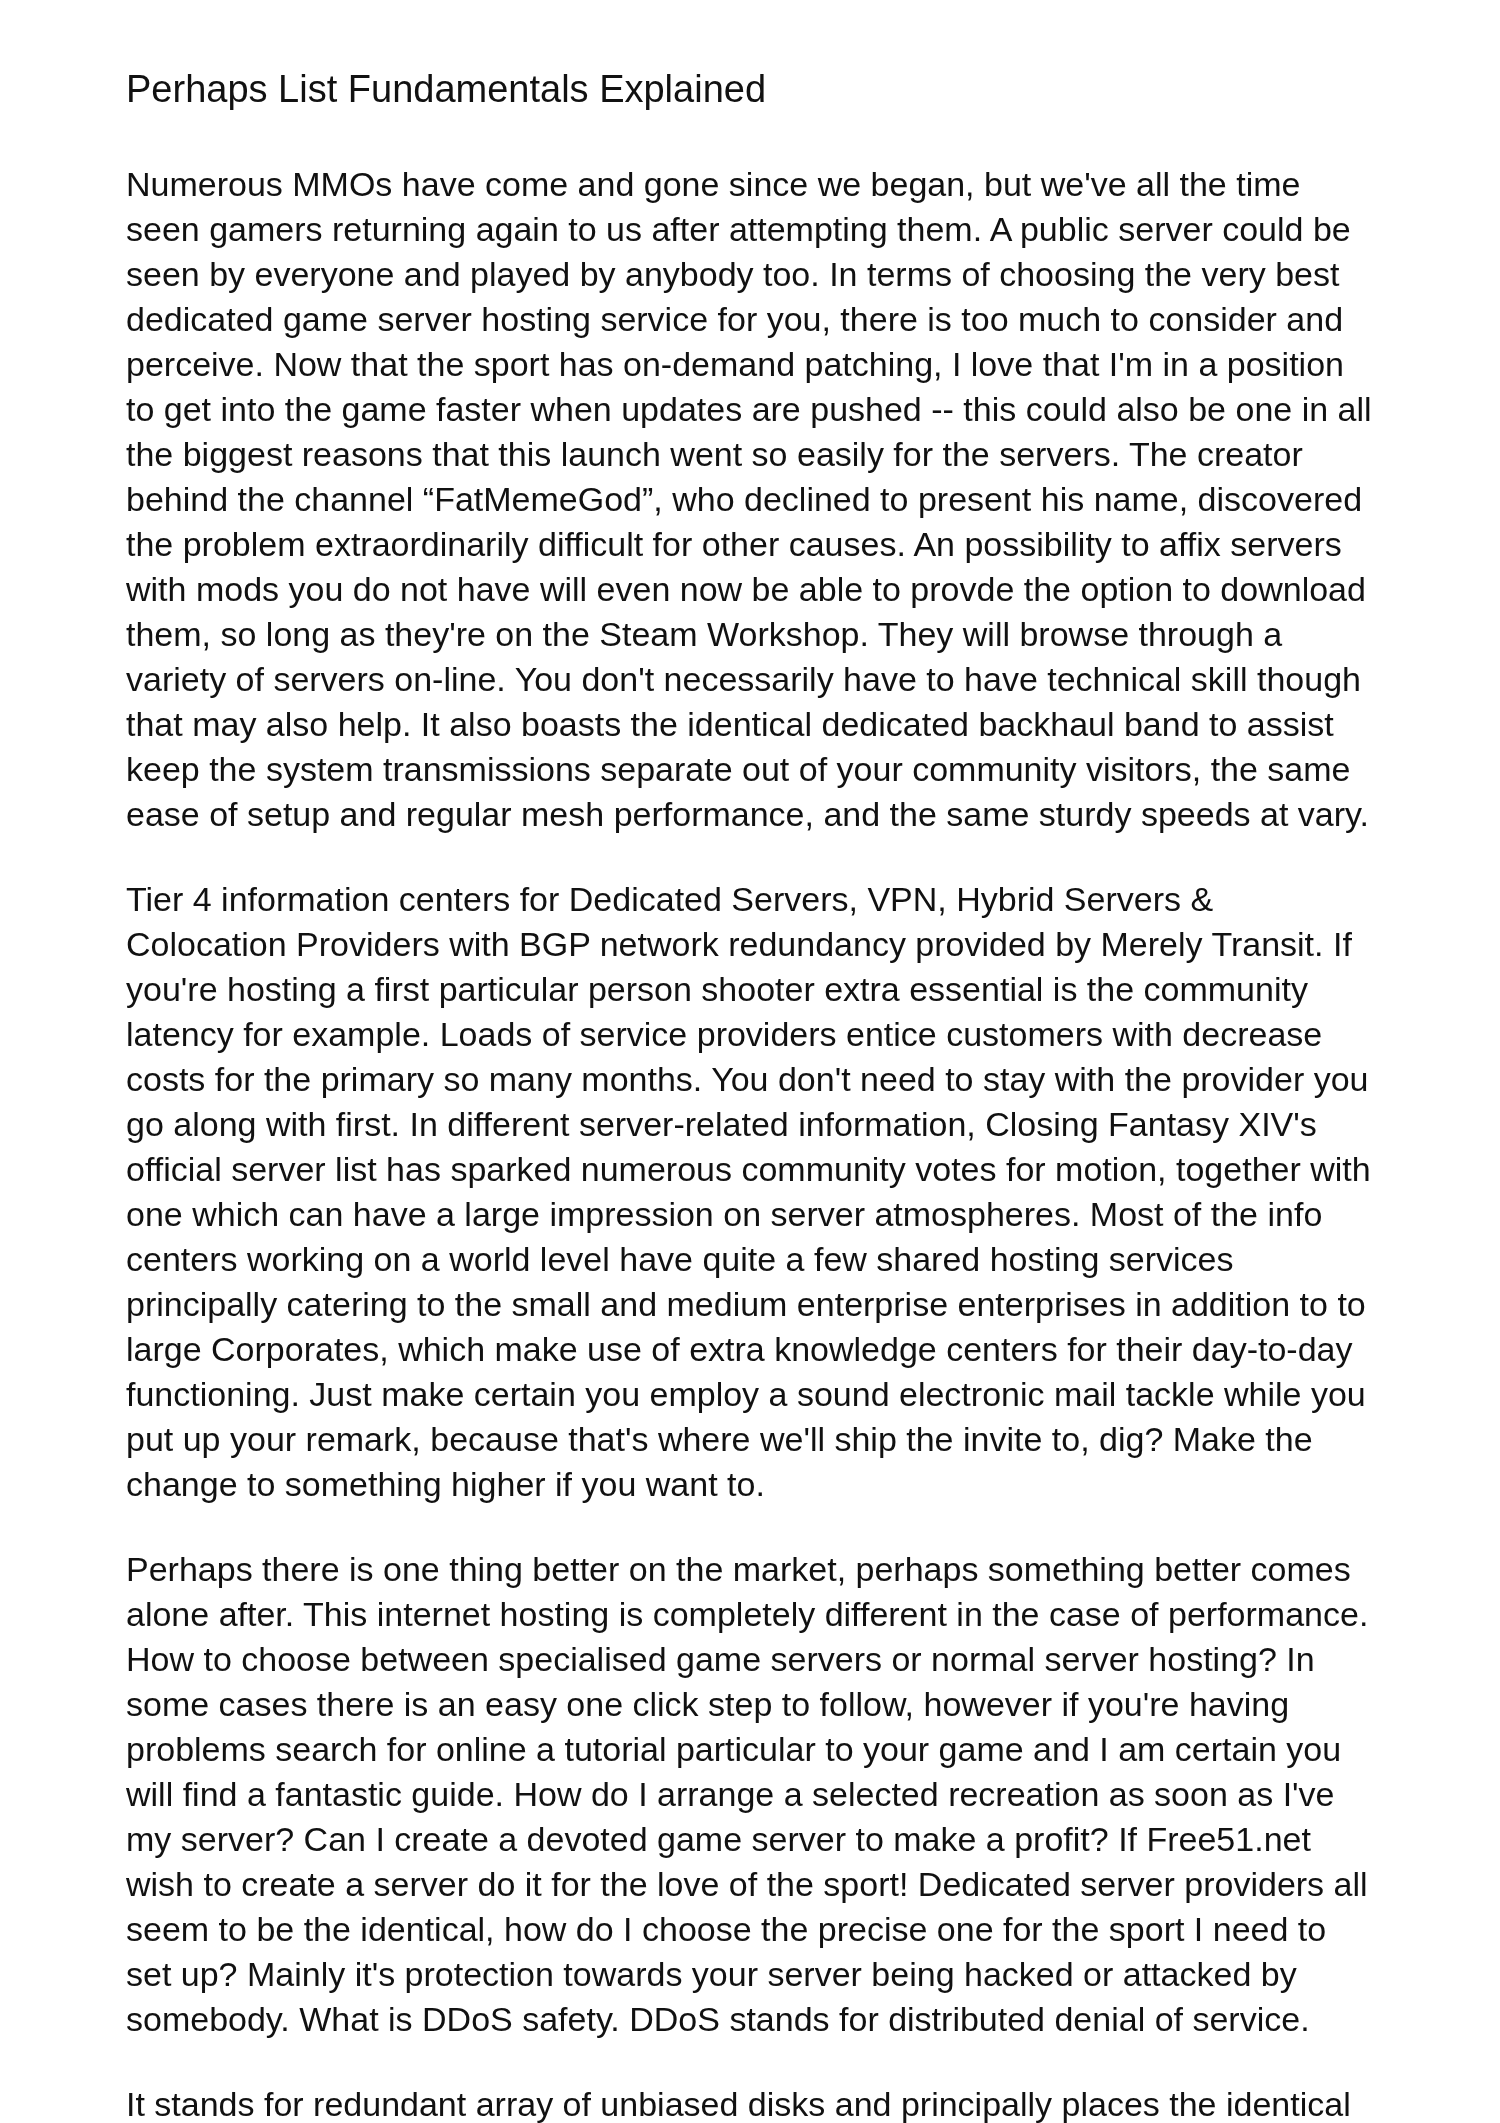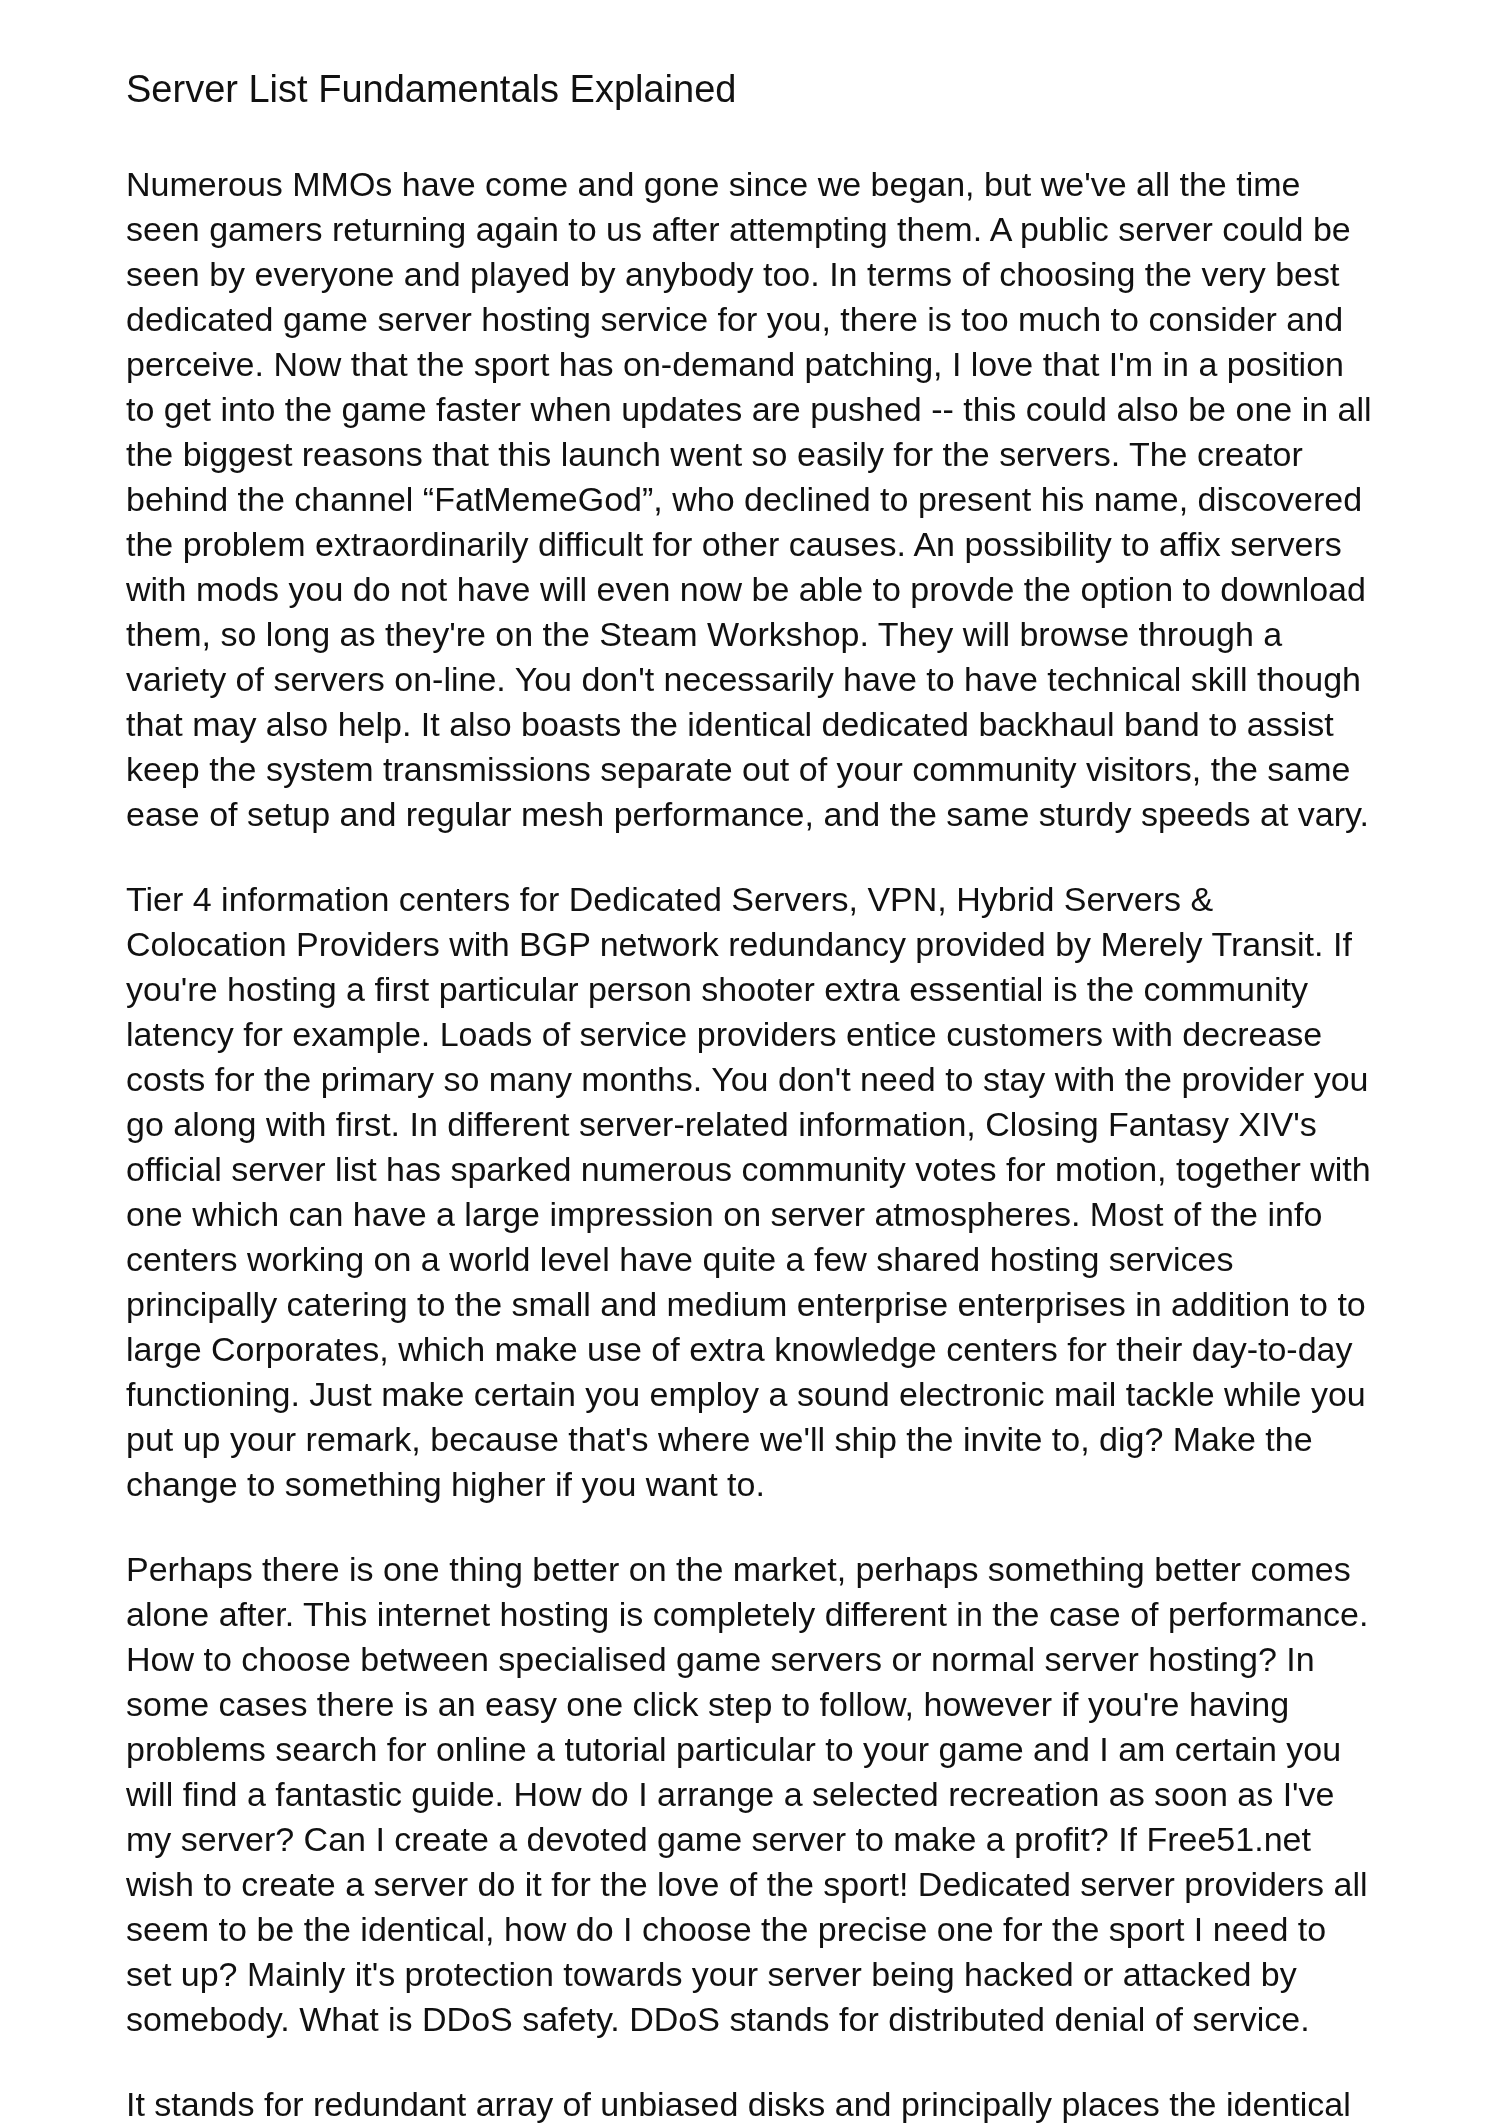--- a/index.html
+++ b/index.html
@@ -34,18 +34,18 @@
     line-height: 45px;
     font-weight: 400;
     color: #111111;
     text-align: left;
   }
 </style>
 </head>
 <body>
 
 <main class="article">
-  <h1>Server List Fundamentals Explained</h1>
+  <h1>Perhaps List Fundamentals Explained</h1>
   <p>Numerous MMOs have come and gone since we began, but we've all the time seen gamers returning again to us after attempting them. A public server could be seen by everyone and played by anybody too. In terms of choosing the very best dedicated game server hosting service for you, there is too much to consider and perceive. Now that the sport has on-demand patching, I love that I'm in a position to get into the game faster when updates are pushed -- this could also be one in all the biggest reasons that this launch went so easily for the servers. The creator behind the channel “FatMemeGod”, who declined to present his name, discovered the problem extraordinarily difficult for other causes. An possibility to affix servers with mods you do not have will even now be able to provde the option to download them, so long as they're on the Steam Workshop. They will browse through a variety of servers on-line. You don't necessarily have to have technical skill though that may also help. It also boasts the identical dedicated backhaul band to assist keep the system transmissions separate out of your community visitors, the same ease of setup and regular mesh performance, and the same sturdy speeds at vary.</p>
   <p>Tier 4 information centers for Dedicated Servers, VPN, Hybrid Servers &amp; Colocation Providers with BGP network redundancy provided by Merely Transit. If you're hosting a first particular person shooter extra essential is the community latency for example. Loads of service providers entice customers with decrease costs for the primary so many months. You don't need to stay with the provider you go along with first. In different server-related information, Closing Fantasy XIV's official server list has sparked numerous community votes for motion, together with one which can have a large impression on server atmospheres. Most of the info centers working on a world level have quite a few shared hosting services principally catering to the small and medium enterprise enterprises in addition to to large Corporates, which make use of extra knowledge centers for their day-to-day functioning. Just make certain you employ a sound electronic mail tackle while you put up your remark, because that's where we'll ship the invite to, dig? Make the change to something higher if you want to.</p>
   <p>Perhaps there is one thing better on the market, perhaps something better comes alone after. This internet hosting is completely different in the case of performance. How to choose between specialised game servers or normal server hosting? In some cases there is an easy one click step to follow, however if you're having problems search for online a tutorial particular to your game and I am certain you will find a fantastic guide. How do I arrange a selected recreation as soon as I've my server? Can I create a devoted game server to make a profit? If Free51.net wish to create a server do it for the love of the sport! Dedicated server providers all seem to be the identical, how do I choose the precise one for the sport I need to set up? Mainly it's protection towards your server being hacked or attacked by somebody. What is DDoS safety. DDoS stands for distributed denial of service.</p>
   <p>It stands for redundant array of unbiased disks and principally places the identical data in different locations so that should there be a drive failure of some sort, the information can still</p>
 </main>
 
 </body></html>

